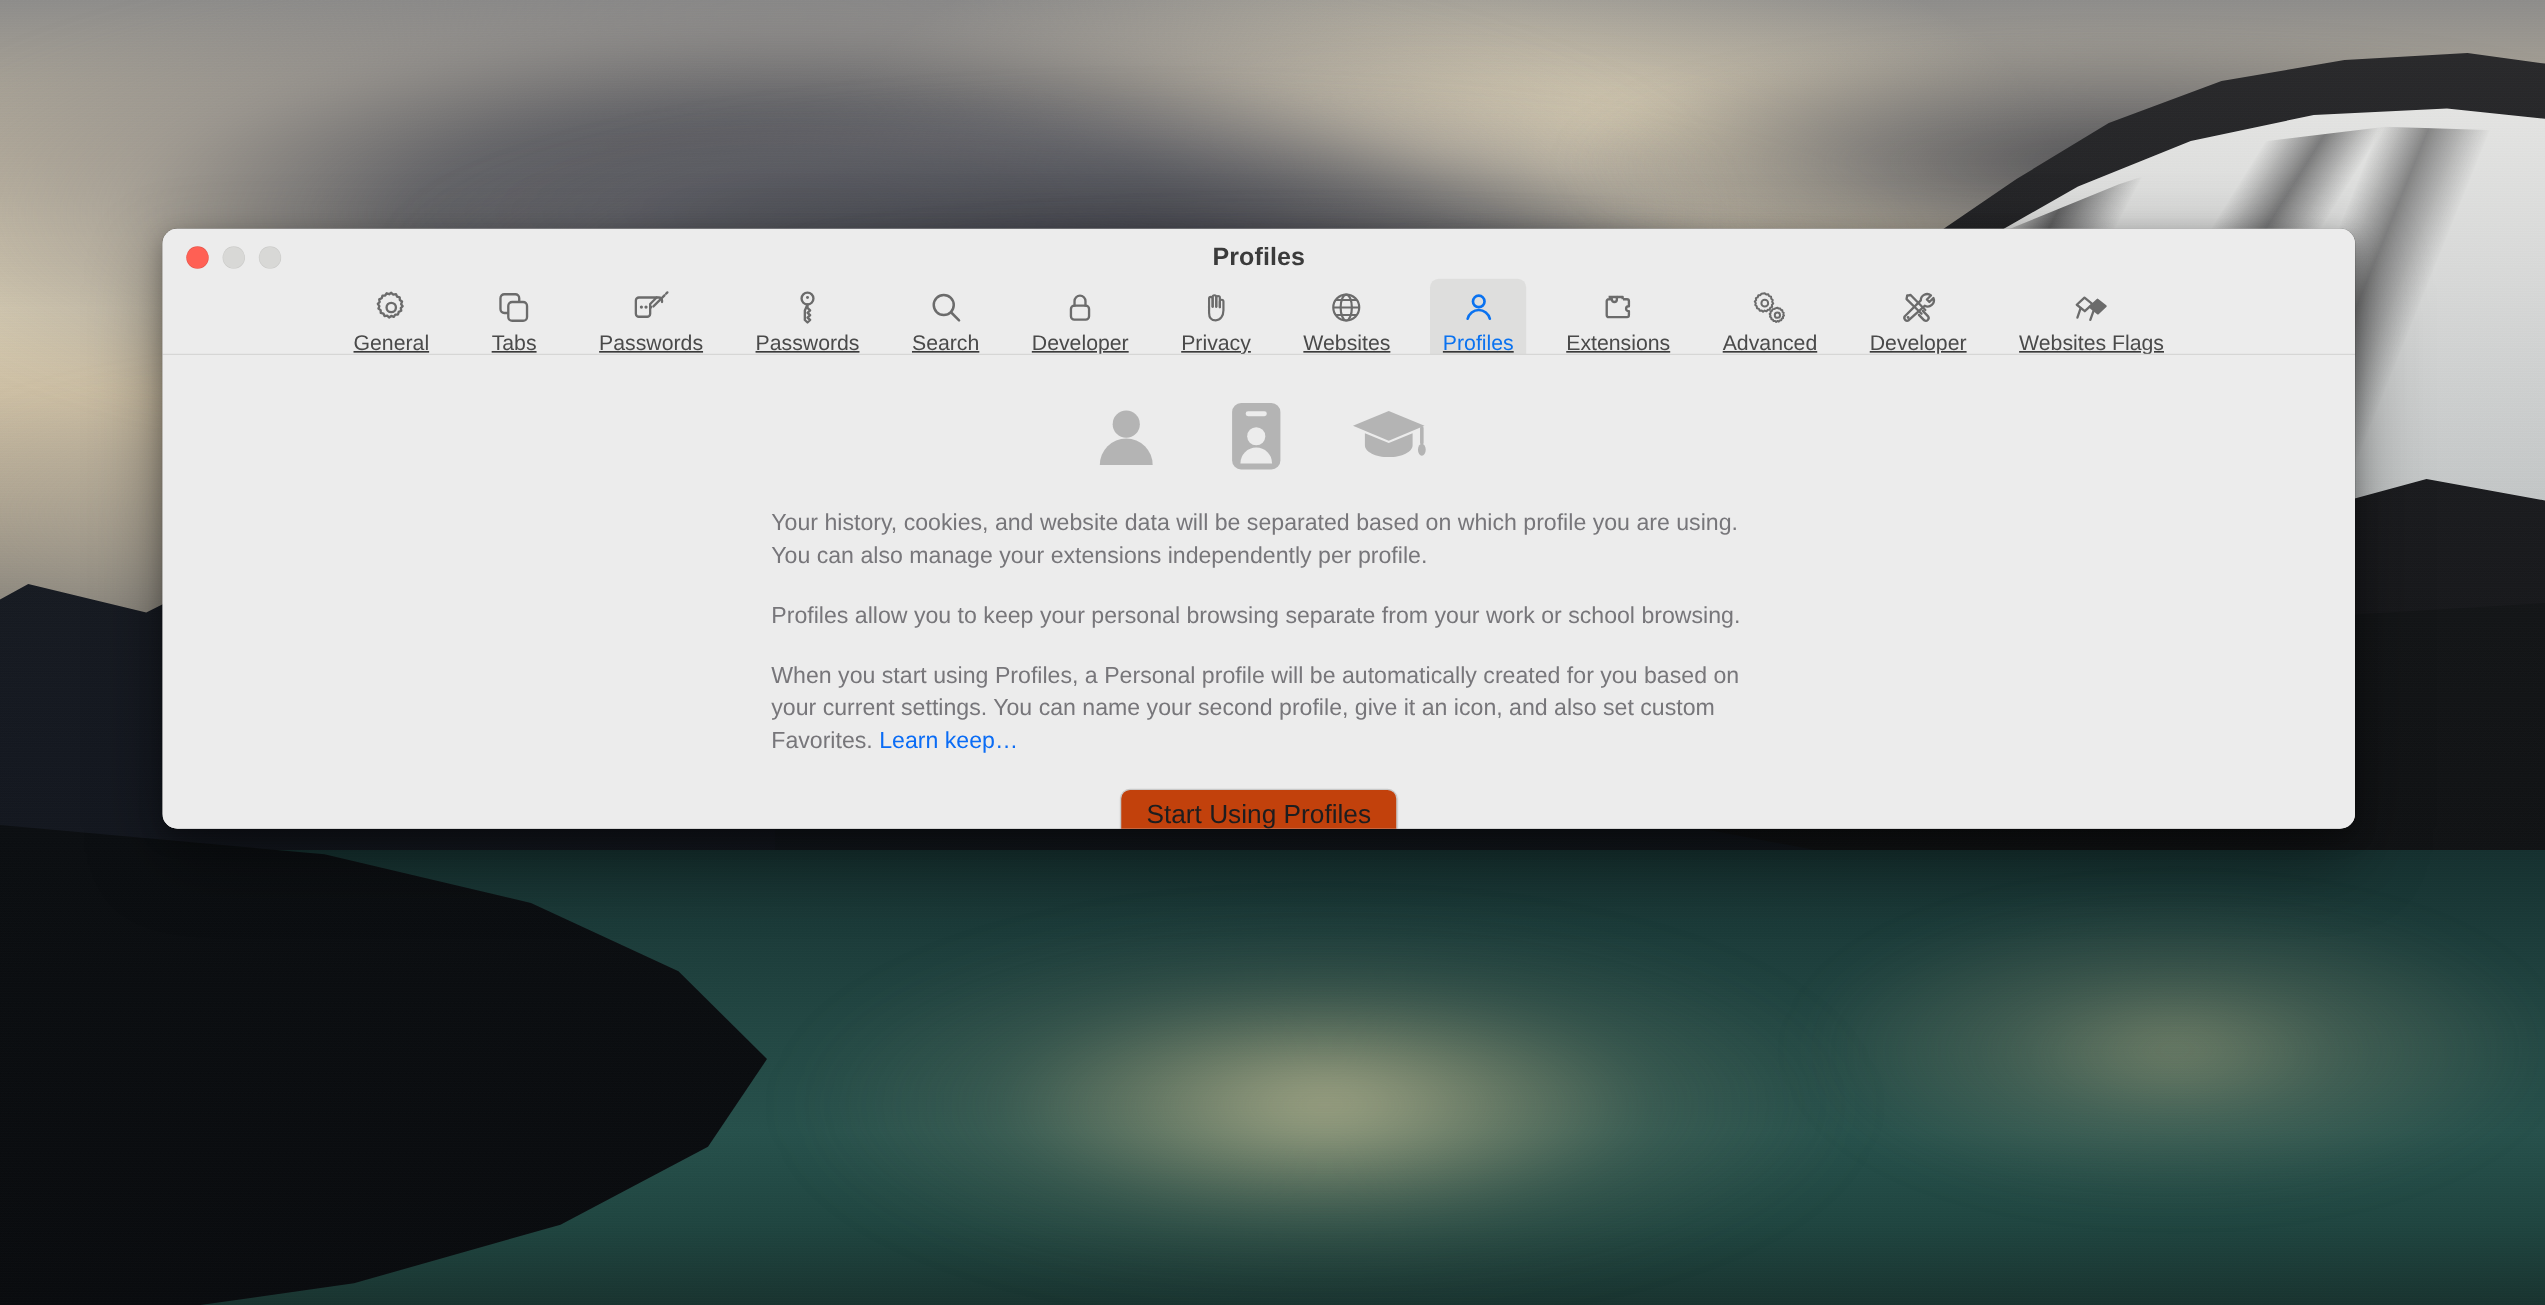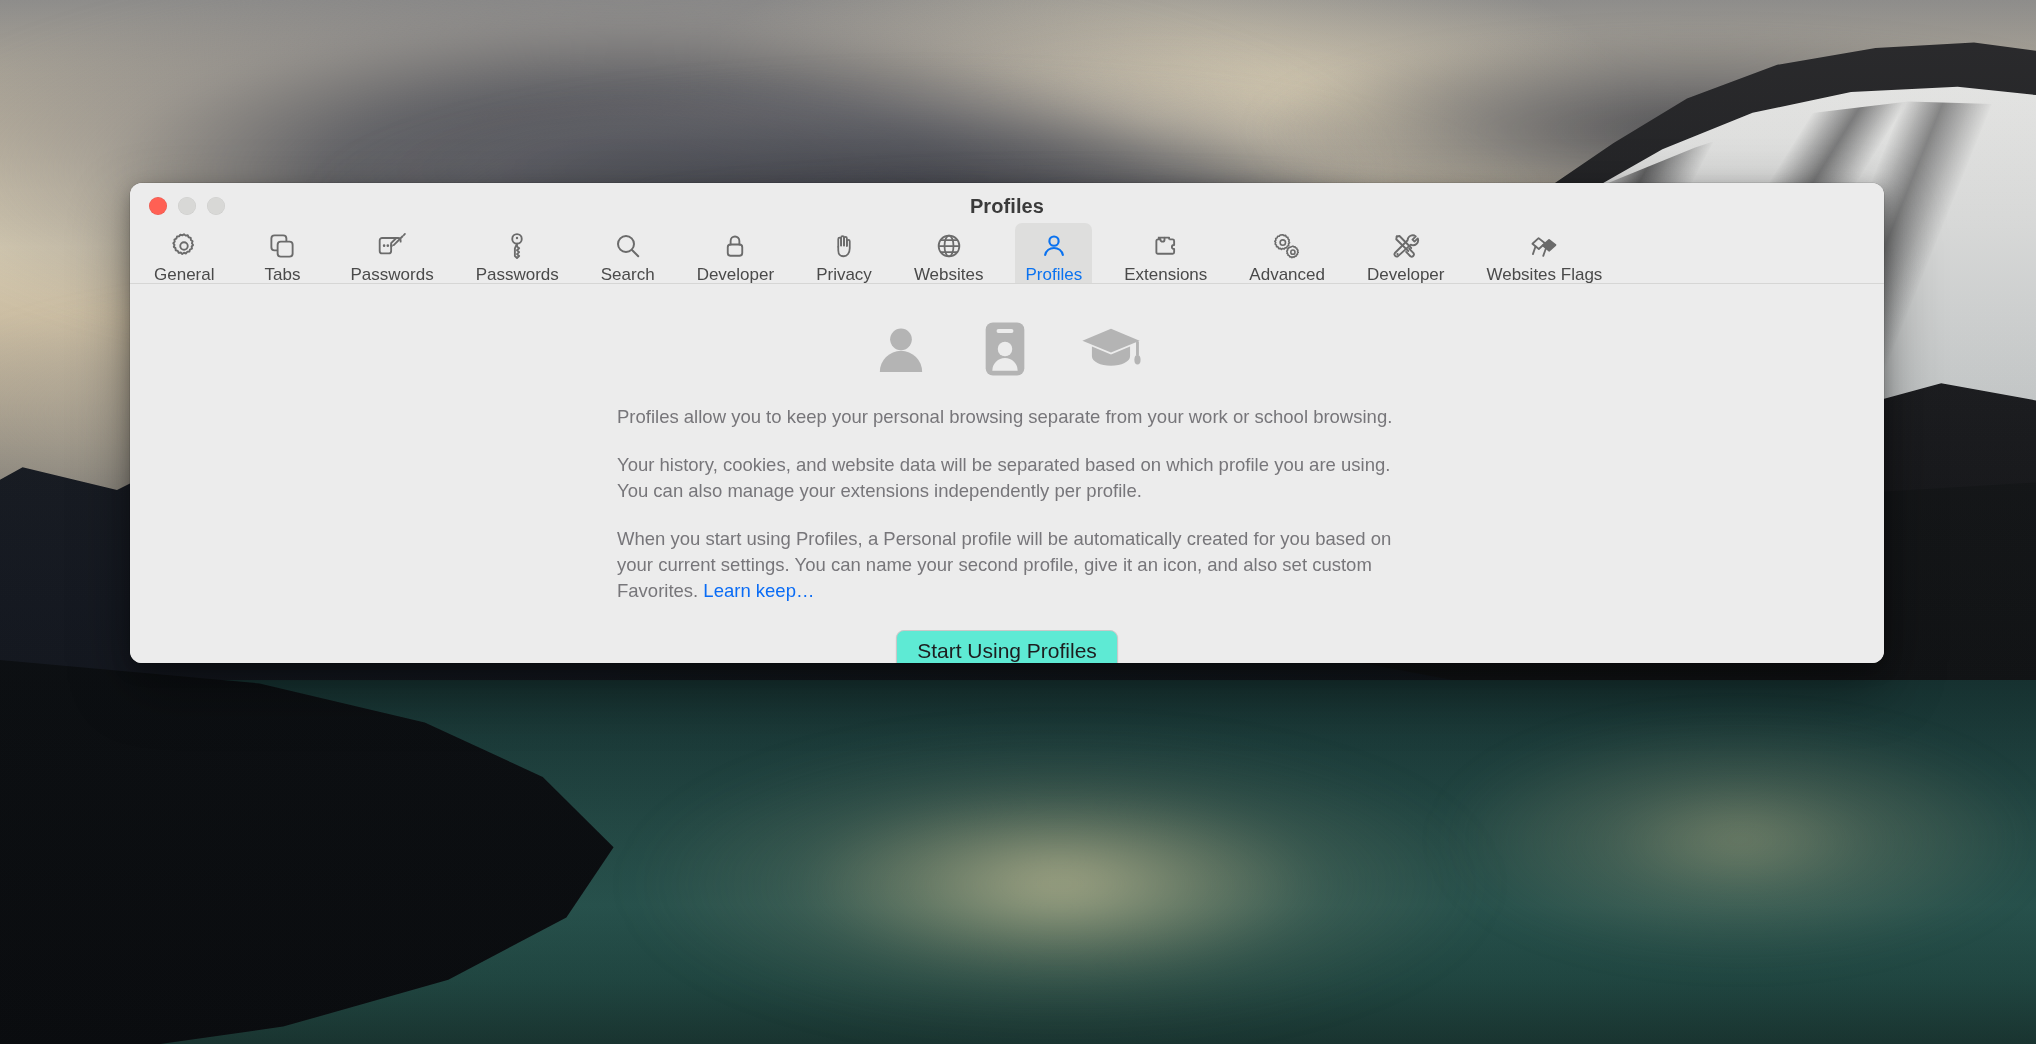--- a/index.html
+++ b/index.html
@@ -209,22 +209,24 @@
 
   
   #toolbar {
     position: absolute;
     left: 0;
     right: 0;
     top: 40px;
     height: 60px;
     display: flex;
     align-items: flex-start;
+    justify-content: center;
     padding: 0 14px;
     box-sizing: border-box;
+    text-decoration: underline;
   }
   .tab {
     display: flex;
     flex-direction: column;
     align-items: center;
     justify-content: flex-start;
     padding: 6px 10px 5px 10px;
     border-radius: 7px;
     min-width: 52px;
     cursor: default;
@@ -288,21 +290,21 @@
   }
   #description p { margin: 0 0 22px 0; }
   #description p:last-child { margin-bottom: 0; }
   #learn-more {
     color: #0a6cf5;
     text-decoration: none;
   }
 
   #start-button {
     margin-top: 26px;
-    background: #5eead4;
+    background: #c2410c;
     border: 0.5px solid #c9c9c9;
     border-radius: 8px;
     padding: 8px 20px 10px 20px;
     font-size: 21px;
     color: #1d1d1f;
     font-family: "Liberation Sans", sans-serif;
     box-shadow: 0 1px 1.5px rgba(0,0,0,0.12);
     cursor: default;
   }
 </style>
@@ -516,22 +518,22 @@
           <svg width="62" height="58" viewBox="0 0 52 48" fill="currentColor">
             <path d="M26 7L2 17l24 10 24-10z"></path>
             <path d="M10 22v8c0 4.4 7.2 8 16 8s16-3.6 16-8v-8l-16 6.6z"></path>
             <path d="M48.2 18.4v10.2" stroke="currentColor" stroke-width="2.4" fill="none" stroke-linecap="round"></path>
             <ellipse cx="48.2" cy="33" rx="2.6" ry="4"></ellipse>
           </svg>
         </span>
       </div>
 
       <div id="description">
+        <p>Your history, cookies, and website data will be separated based on which profile you are using. You can also manage your extensions independently per profile.</p>
         <p>Profiles allow you to keep your personal browsing separate from your work or school browsing.</p>
-        <p>Your history, cookies, and website data will be separated based on which profile you are using. You can also manage your extensions independently per profile.</p>
         <p><span>When you start using Profiles, a Personal profile will be automatically created for you based on your current settings. You can name your second profile, give it an icon, and also set custom Favorites. </span><a href="#" id="learn-more">Learn keep…</a></p>
       </div>
 
       <button id="start-button">Start Using Profiles</button>
 
     </div>
 
   </div>
 </div>
 

